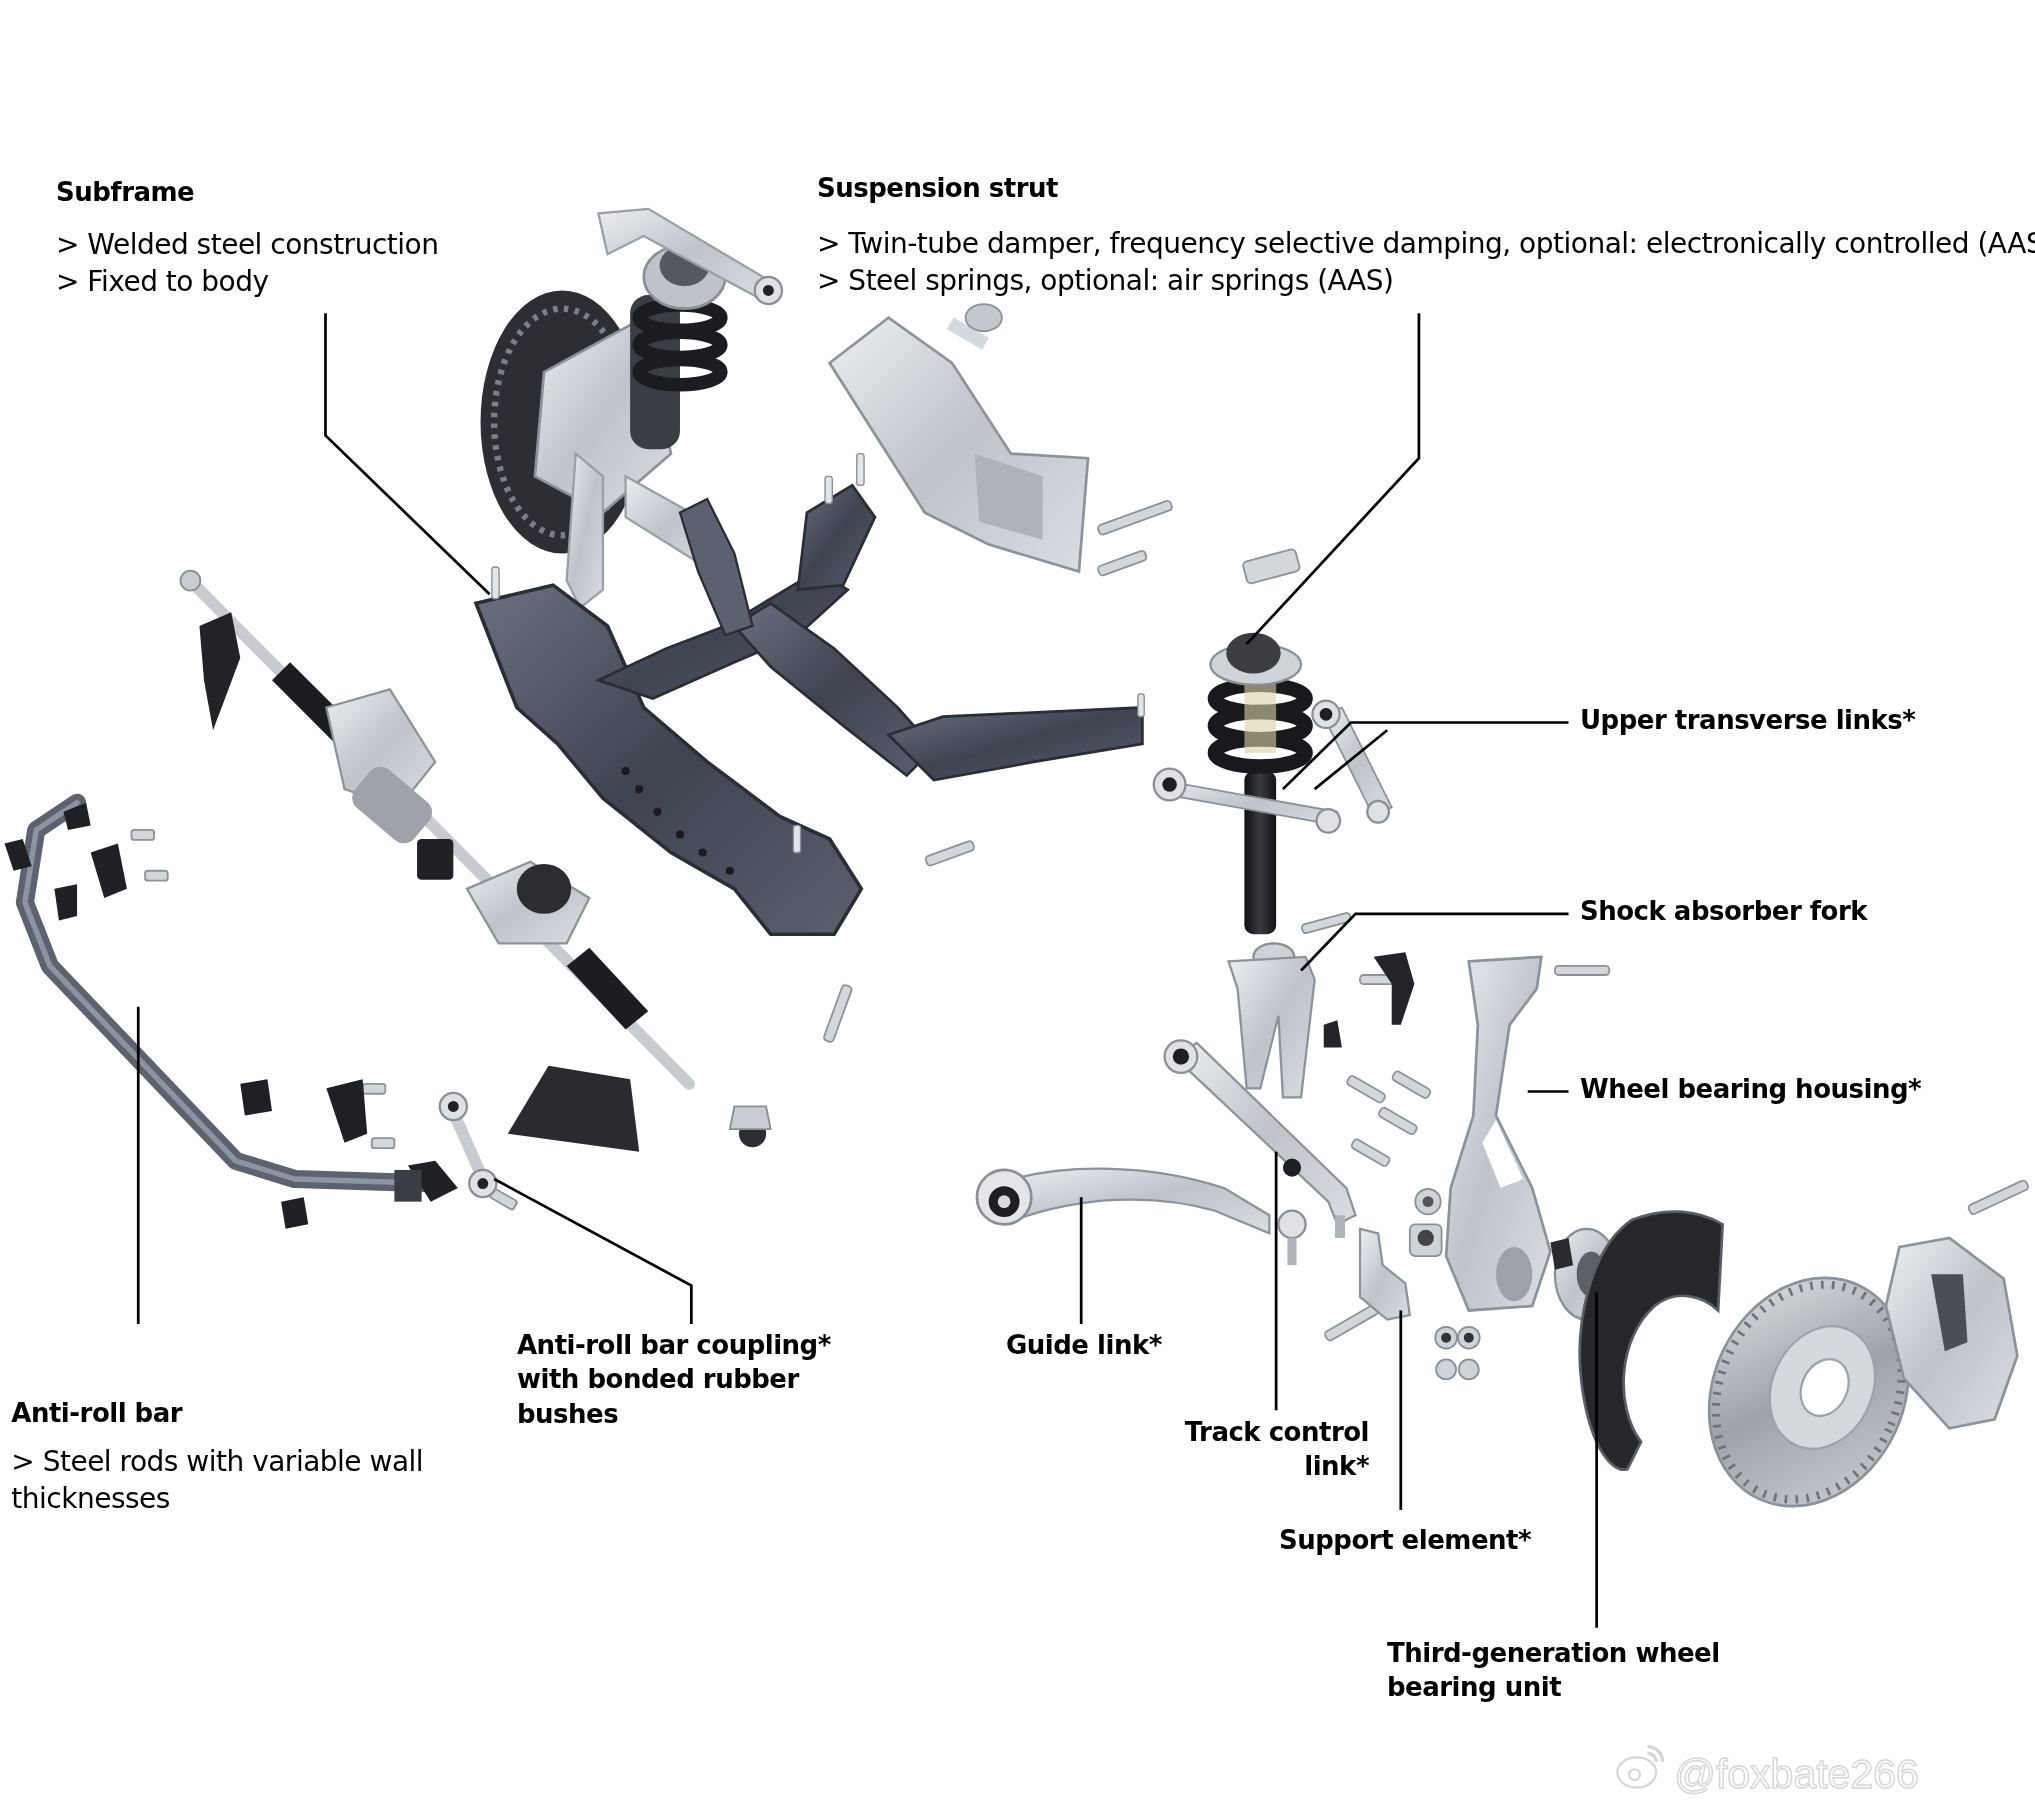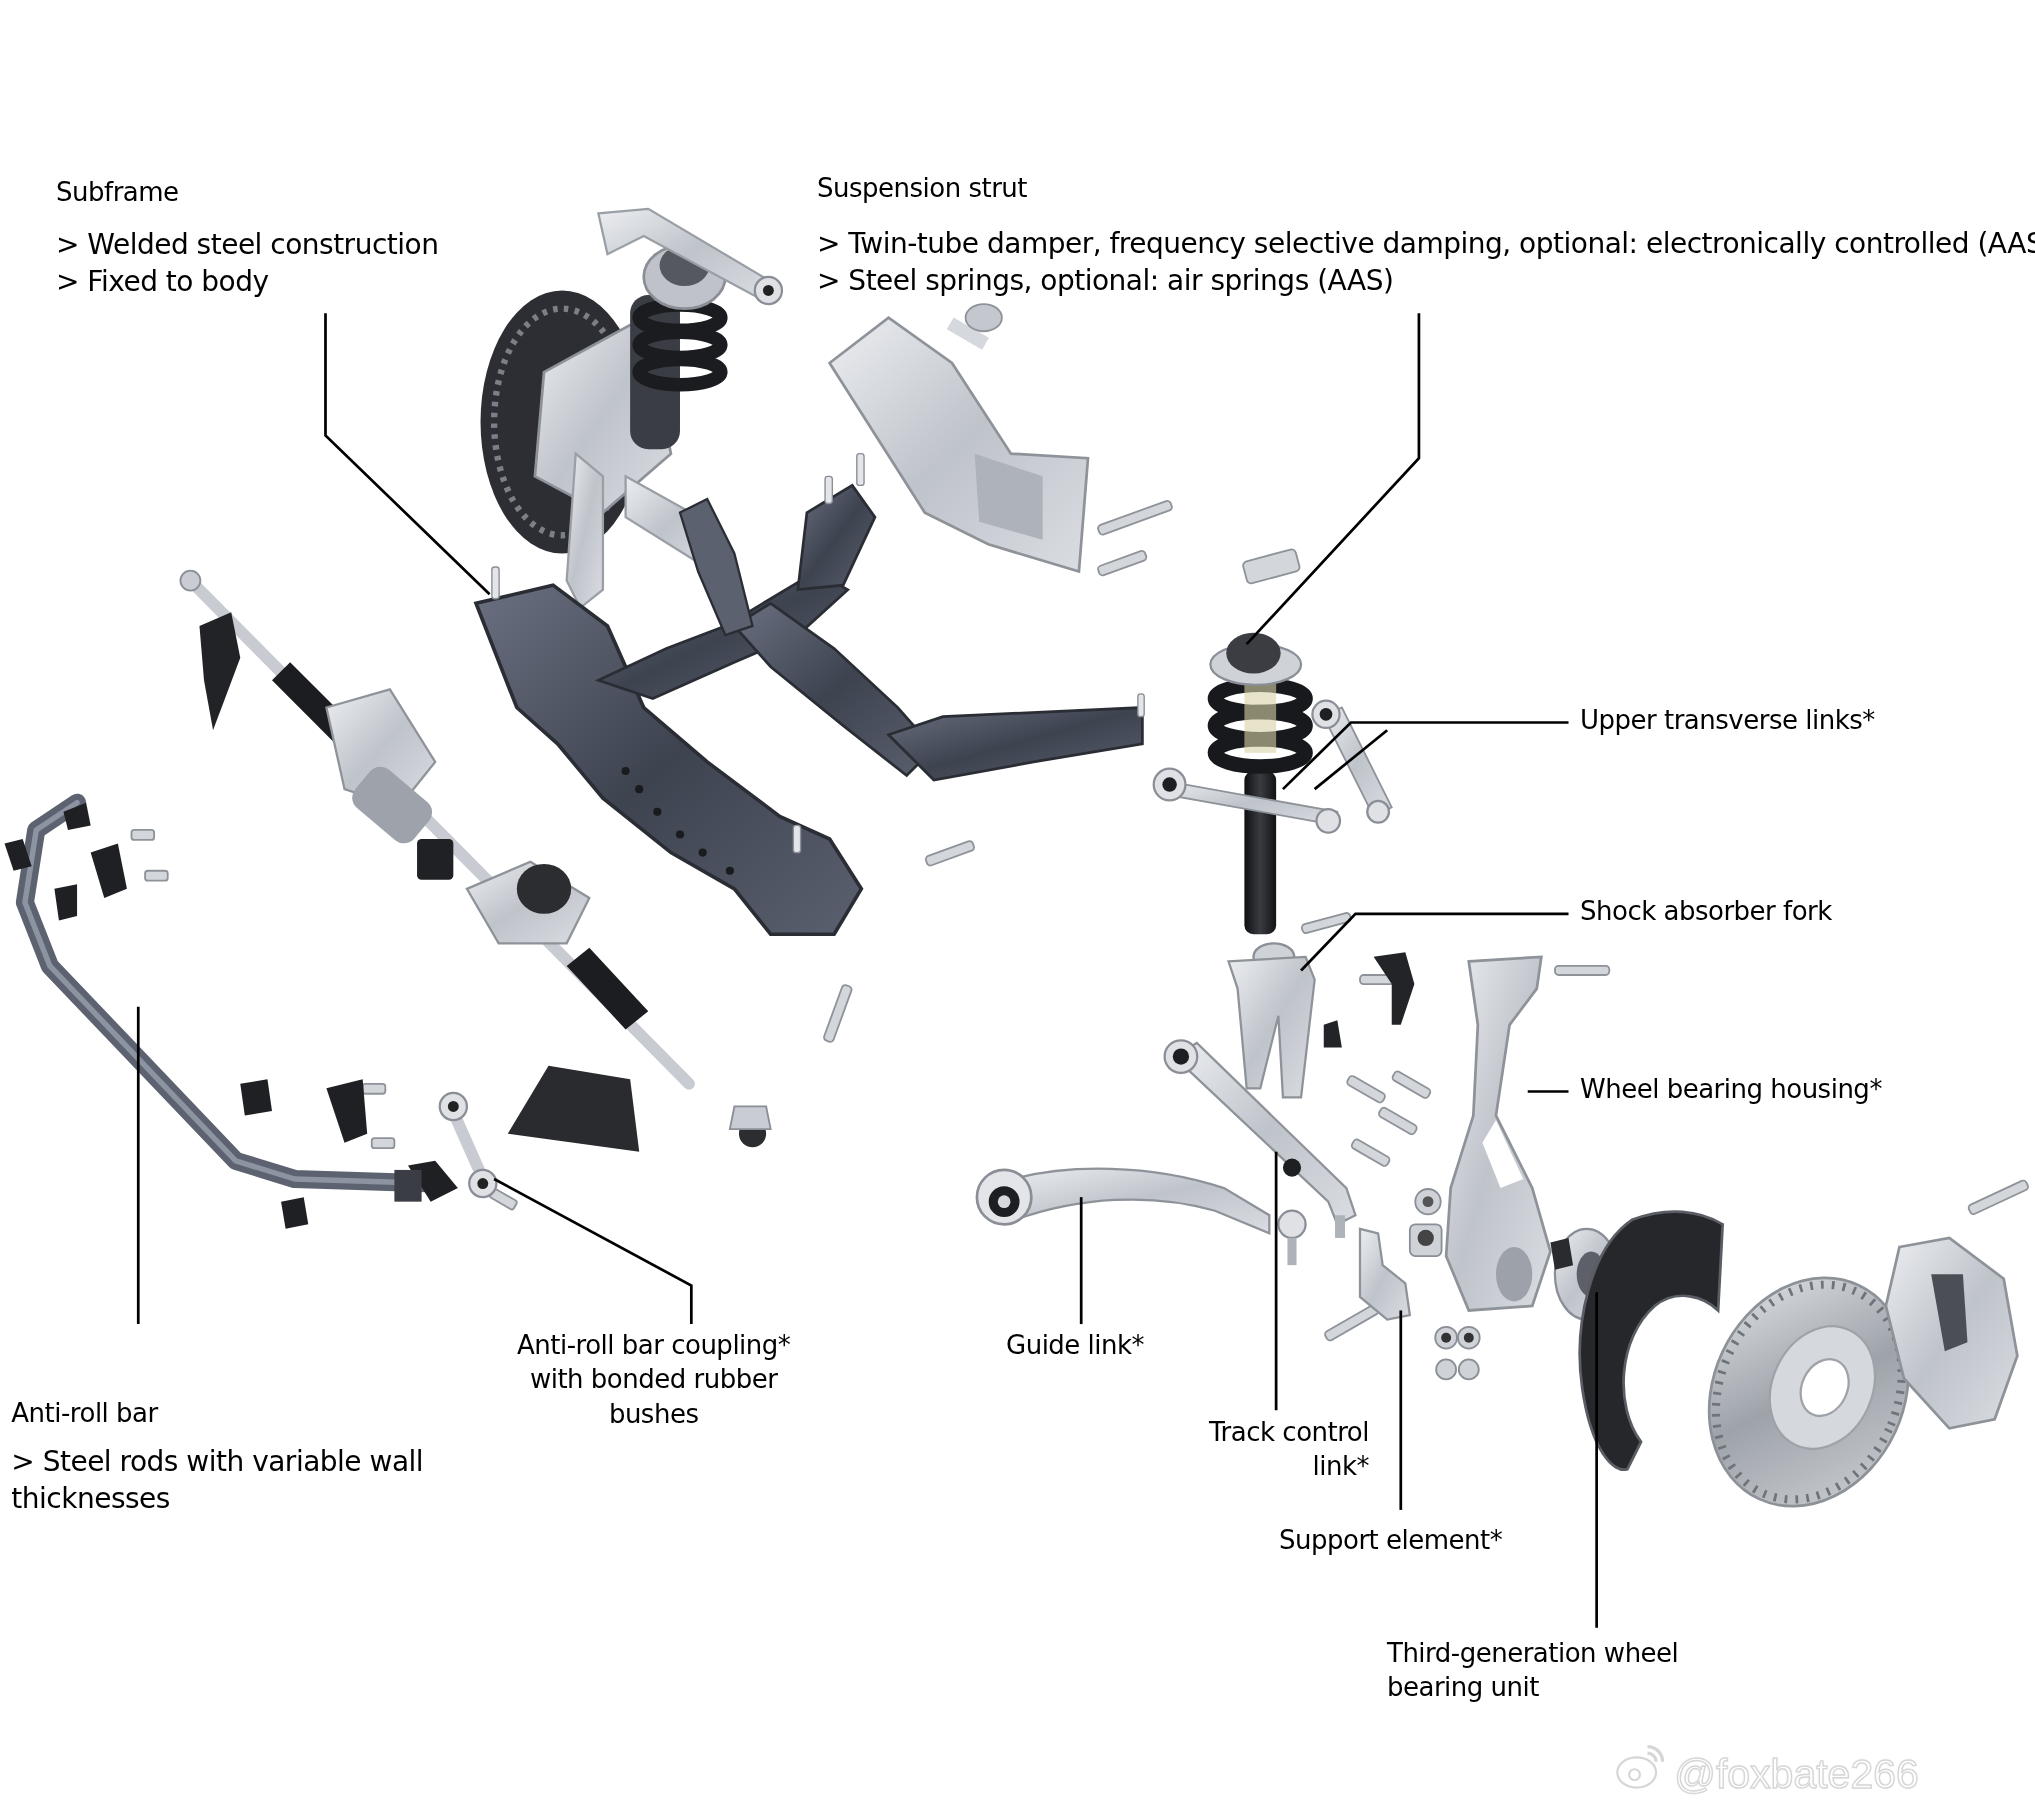--- a/index.html
+++ b/index.html
@@ -1,20 +1,20 @@
 <!DOCTYPE html>
 <html style="font-size:7.3px"><head>
 <meta charset="utf-8">
 <style>
   html, body { margin: 0; padding: 0; background: #ffffff; }
   body { width: 2035px; height: 1814px; position: relative; overflow: hidden;
          font-family: "DejaVu Sans", sans-serif; color: #000; }
   #art { position: absolute; left: 0; top: 0; width: 2035px; height: 1814px; }
   .lbl { position: absolute; white-space: nowrap; line-height: 1.32; }
-  .title { font-weight: normal; font-size: 26px; letter-spacing: -0.5px; }
+  .title { font-weight: bold; font-size: 26px; letter-spacing: -0.5px; }
   .desc { font-size: 28px; letter-spacing: -0.5px; }
   .center { text-align: center; }
   .watermark { position: absolute; left: 1614px; top: 1739px; font-family: "Liberation Sans", sans-serif;
                font-size: 41px; color: #ffffff; -webkit-text-stroke: 1.4px #d6d6d6;
                text-shadow: 0 0 2.7px rgba(0,0,0,0.08); letter-spacing: 0; }
   .watermark .wb-icon { display: inline-block; width: 54px; height: 54px; vertical-align: -5.4px; margin-right: 6.3px; }
 </style>
 </head>
 <body>
 
@@ -279,21 +279,21 @@
 
 <div class="lbl title" style="left:1580px; top:1072px;">Wheel bearing housing*</div>
 
 <div class="lbl" style="left:11.3px; top:1396px;">
   <div class="title">Anti-roll bar</div>
   <div style="height:13.6px"></div>
   <div class="desc">&gt; Steel rods with variable wall</div>
   <div class="desc">thicknesses</div>
 </div>
 
-<div class="lbl" style="left:517px; top:1328px;text-align:center;">
+<div class="lbl" style="left:517px; top:1328px;">
   <div class="title">Anti-roll bar coupling*</div>
   <div class="title">with bonded rubber</div>
   <div class="title">bushes</div>
 </div>
 
 <div class="lbl title" style="left:1006px; top:1328px;">Guide link*</div>
 
 <div class="lbl center" style="left:1183px; top:1415px; width:186px;text-align:right;">
   <div class="title">Track control</div>
   <div class="title">link*</div>

